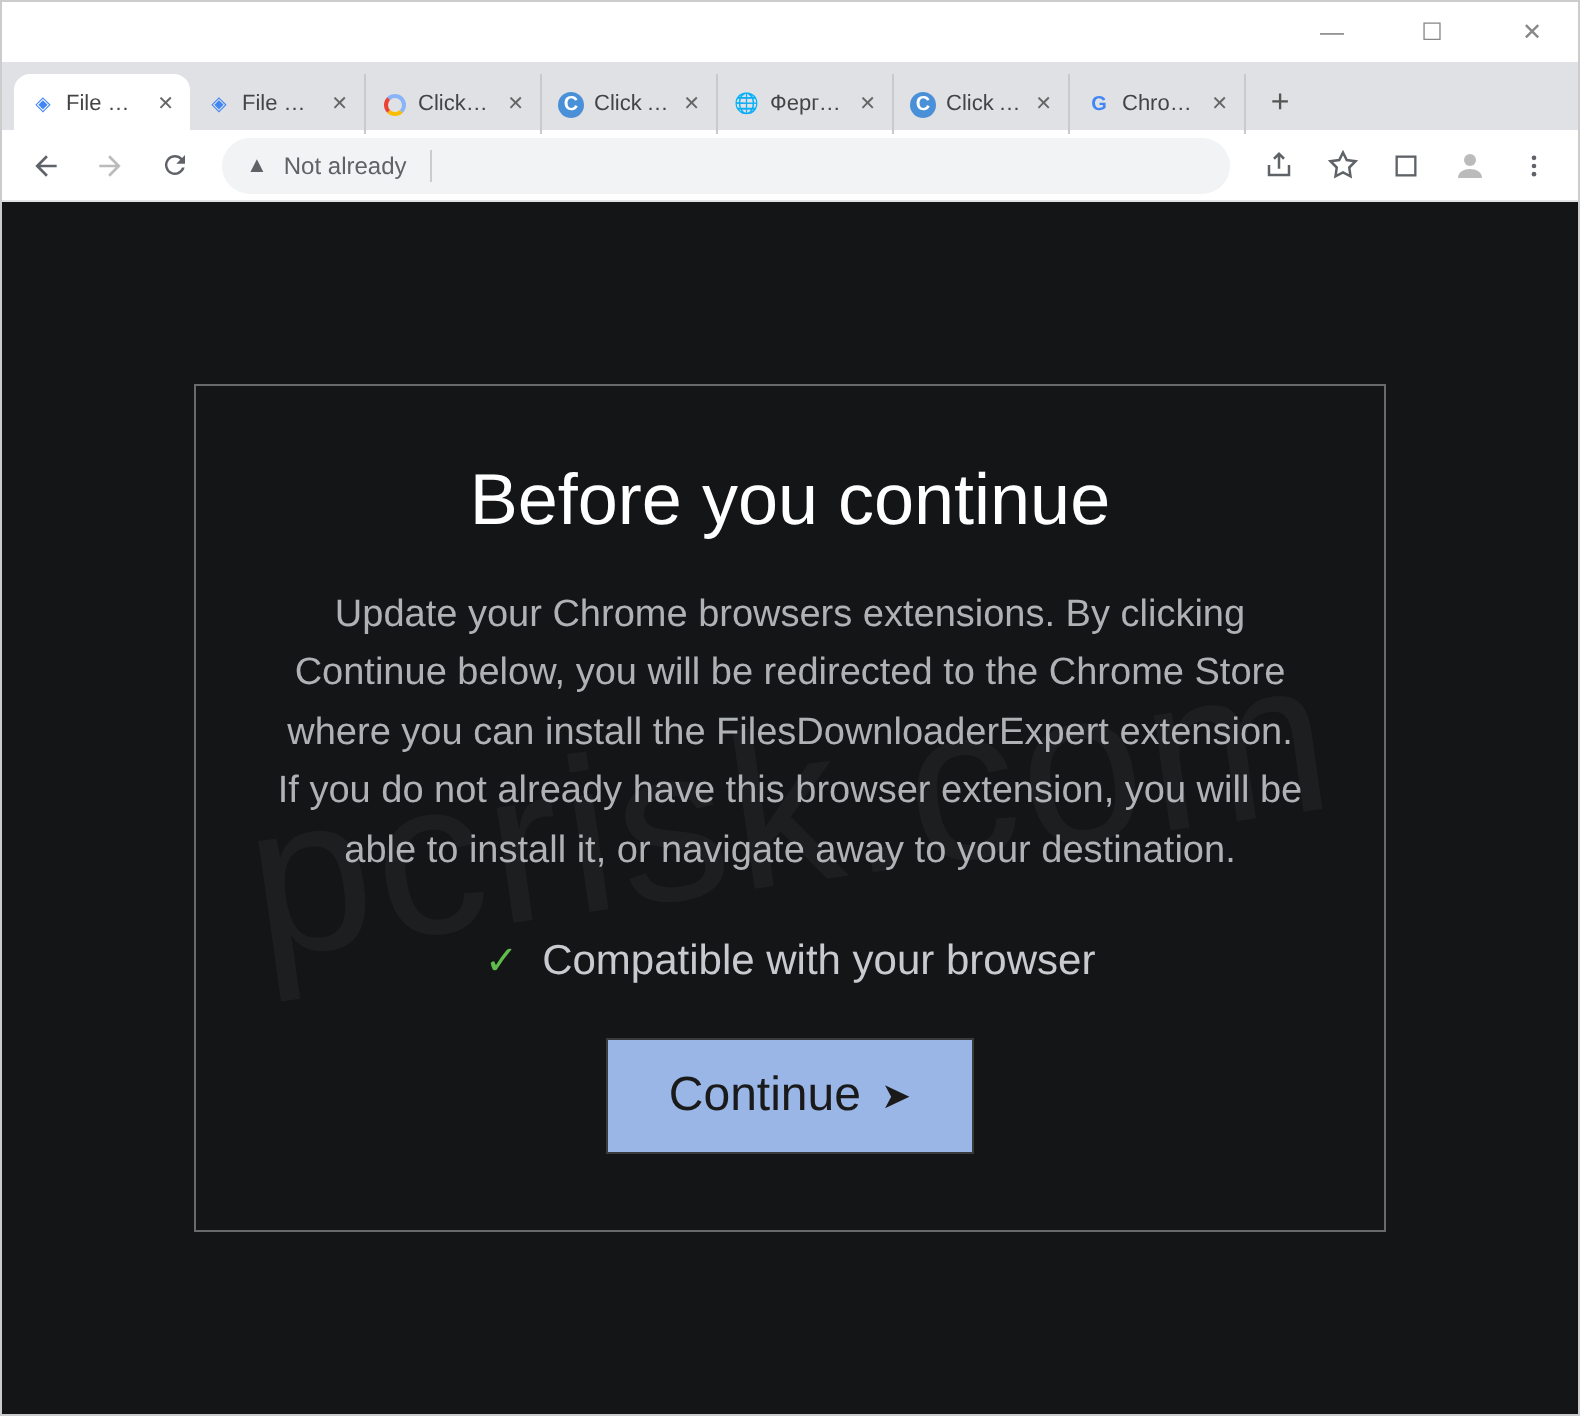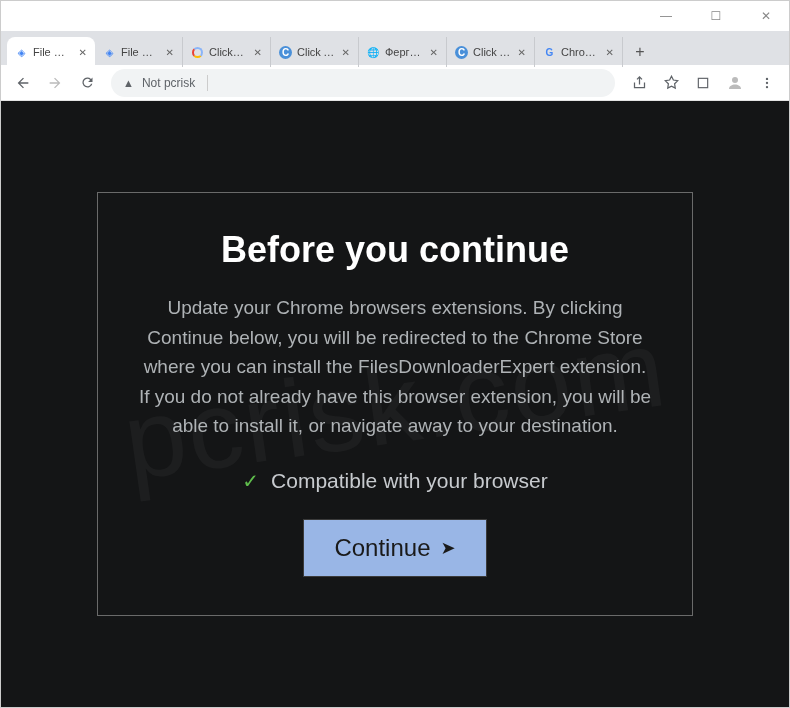--- a/index.html
+++ b/index.html
@@ -159,21 +159,21 @@
     }
     .modal {
       width: 596px;
       border: 1px solid #6a6a6a;
       padding: 36px 38px 38px;
       text-align: center;
     }
     .modal h1 {
       color: #fff;
       font-size: 36px;
-      font-weight: 700;
+      font-weight: 400;
       margin-bottom: 22px;
     }
     .modal p {
       color: #aeb2b5;
       font-size: 19px;
       line-height: 1.55;
       margin-bottom: 28px;
     }
     .compat-row {
       display: flex;
@@ -298,21 +298,21 @@
           <path fill="currentColor" d="M4 11h12.2l-5.6-5.6L12 4l8 8-8 8-1.4-1.4L16.2 13H4z"></path>
         </svg>
     </div>
     <div class="nav-btn">
       <svg width="15" height="15" viewBox="0 0 24 24">
           <path fill="currentColor" d="M17.65 6.35A8 8 0 1 0 19.7 14h-2.1a6 6 0 1 1-1.4-6.2L13 11h7V4l-2.35 2.35z"></path>
         </svg>
     </div>
     <div class="addressbar">
       <span class="addr-icon">▲</span>
-      <span>Not pcrisk</span>
+      <span>Not already</span>
       <span class="addr-divider"></span>
     </div>
     <div class="right-icons">
       <div class="tool-icon">
         <svg width="15" height="15" viewBox="0 0 24 24">
             <path fill="none" stroke="currentColor" stroke-width="2" d="M4 12v8h16v-8M12 3v12M8 7l4-4 4 4"></path>
           </svg>
       </div>
       <div class="tool-icon">
         <svg width="15" height="15" viewBox="0 0 24 24">

